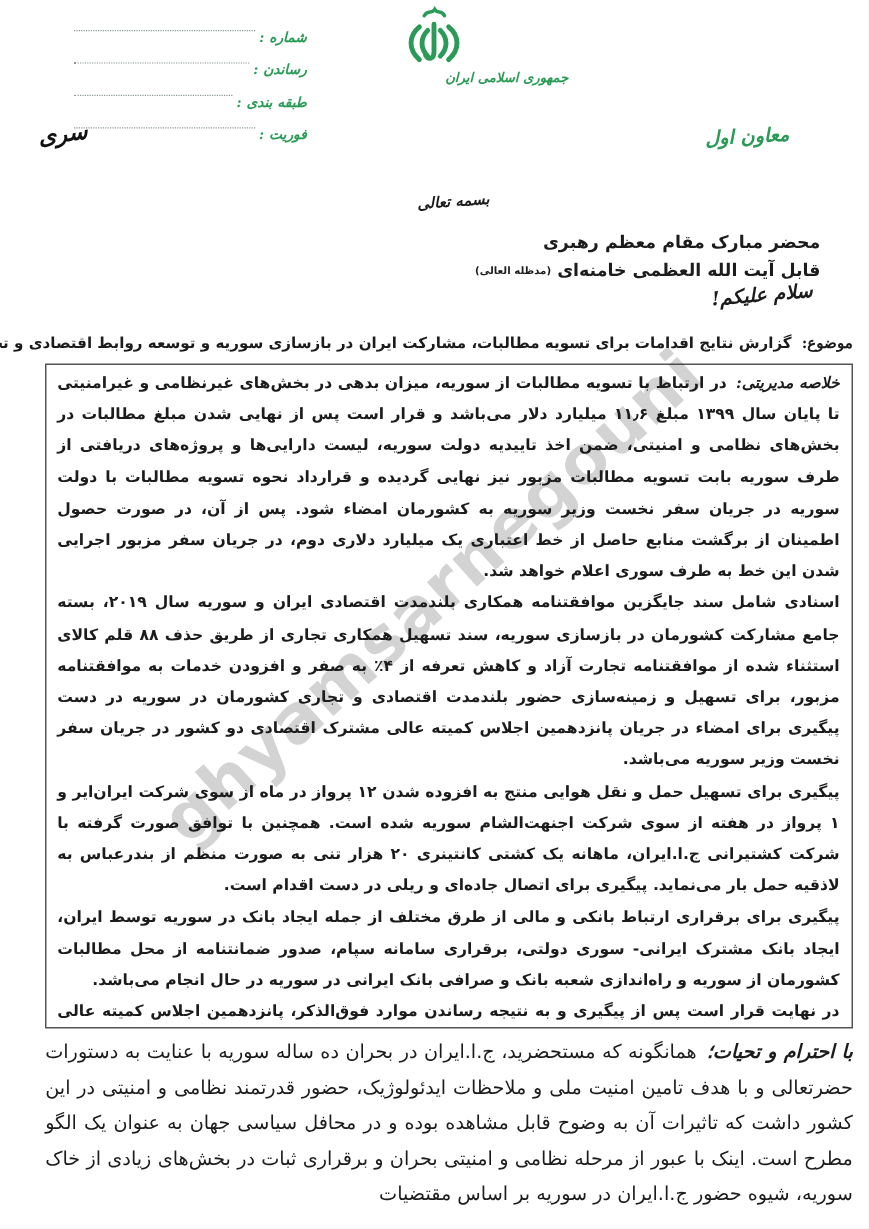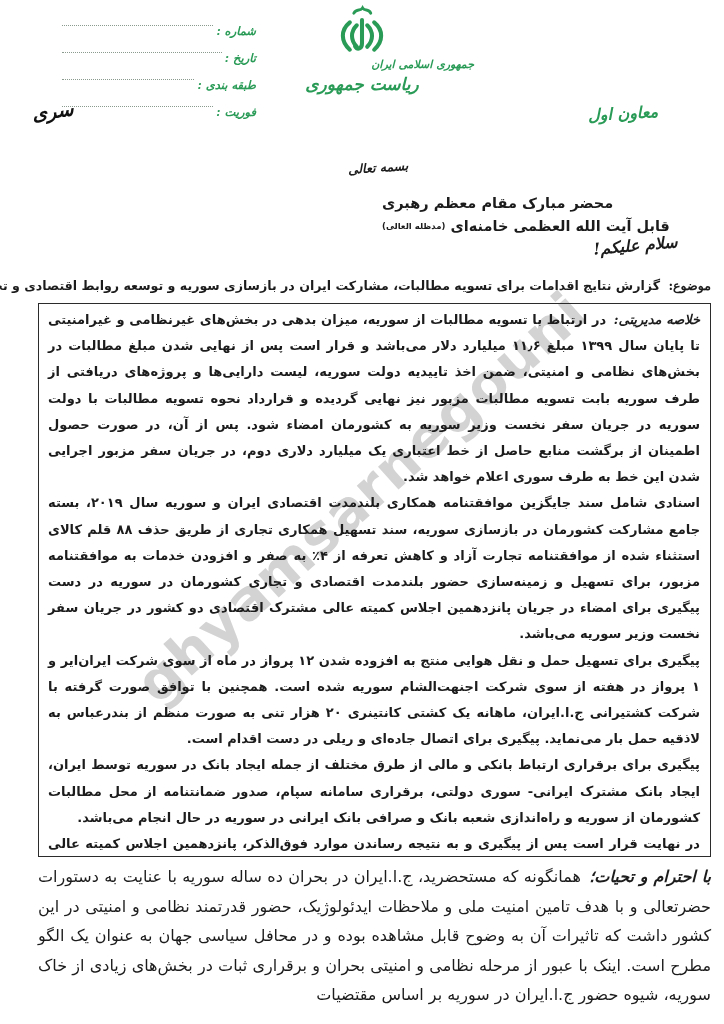--- a/index.html
+++ b/index.html
@@ -45,21 +45,21 @@
     position:absolute;left:32px;top:100px;font-size:19px;font-weight:bold;
     font-style:italic;font-family:"DejaVu Serif",serif;color:#111;
     transform:rotate(-7deg);
   }
   
   .besmele{
     position:absolute;top:160px;left:318px;width:120px;text-align:center;
     font-size:12.5px;font-style:italic;font-weight:bold;
     font-family:"DejaVu Serif",serif;transform:rotate(-4deg);
   }
-  .addressee{position:absolute;top:192px;right:40px;width:302px;text-align:left;}
+  .addressee{position:absolute;top:192px;right:40px;width:302px;text-align:right;}
   .addressee-line1{font-size:14.5px;font-weight:bold;line-height:23px;}
   .addressee-line2{font-size:14.5px;font-weight:bold;line-height:23px;}
   .honorific{font-size:8.5px;font-weight:bold;vertical-align:2px;}
   .greeting{
     position:absolute;top:236px;right:46px;font-size:16px;font-weight:bold;
     font-style:italic;font-family:"DejaVu Serif",serif;transform:rotate(-5deg);
   }
   
   .subject{
     position:absolute;top:276px;left:20px;right:13px;text-align:center;
@@ -100,30 +100,29 @@
         <path d="M29 30 C 13 43, 13 63, 29 77"></path>
         <path d="M41 35 C 30 46, 30 61, 41 72"></path>
         <path d="M71 30 C 87 43, 87 63, 71 77"></path>
         <path d="M59 35 C 70 46, 70 61, 59 72"></path>
         <path d="M50 26 L 50 66 C 50 76, 42 78, 38 71"></path>
       </g>
       <path d="M36 14 C 41 5, 47 12, 51 5 C 55 12, 61 5, 65 14" fill="none" stroke="#2a9b57" stroke-width="5" stroke-linecap="round"></path>
     </svg>
   </div>
   <div class="org-line1">جمهوری اسلامی ایران</div>
-  <div class="org-line2">ریاست جمهوری</div>
   <div class="office">معاون اول</div>
 
   <div class="meta">
     <div class="meta-row">
       <span class="meta-label">شماره :</span>
       <span class="meta-line"></span>
     </div>
     <div class="meta-row">
-      <span class="meta-label">تاریخ :</span>
+      <span class="meta-label">رساندن :</span>
       <span class="meta-line"></span>
     </div>
     <div class="meta-row">
       <span class="meta-label">طبقه بندی :</span>
       <span class="meta-line"></span>
     </div>
     <div class="meta-row">
       <span class="meta-label">فوریت :</span>
       <span class="meta-line"></span>
     </div>

